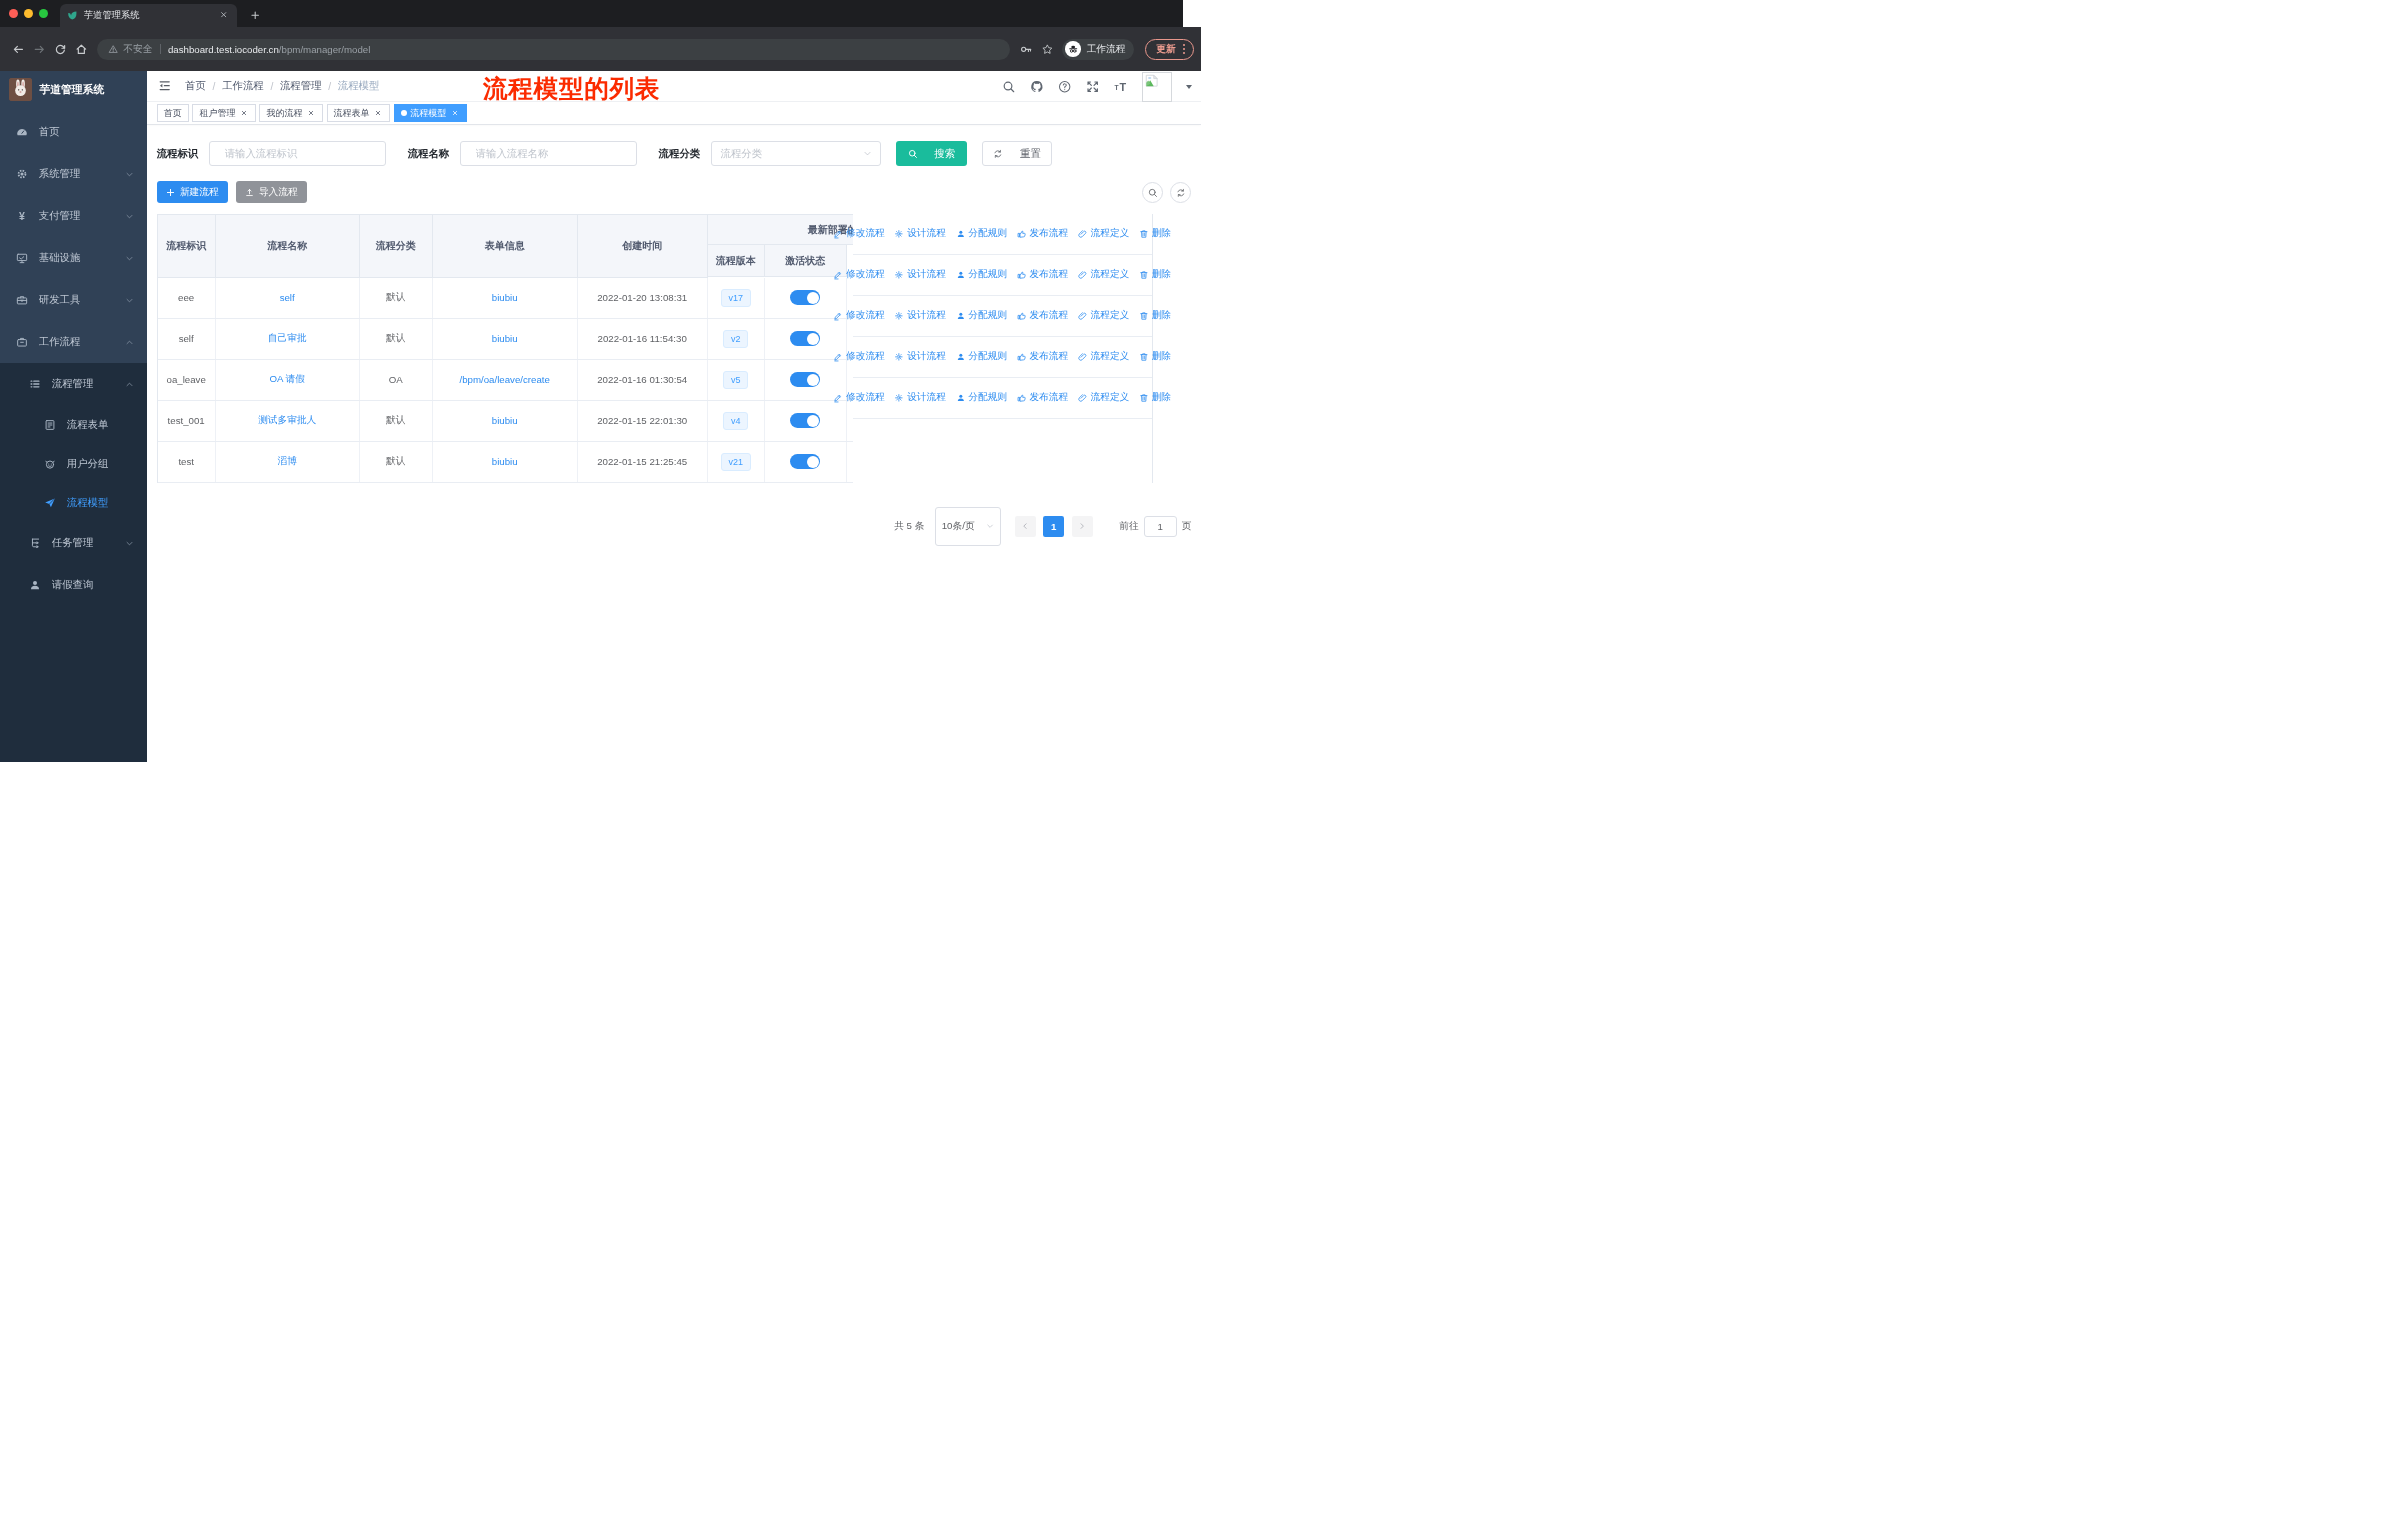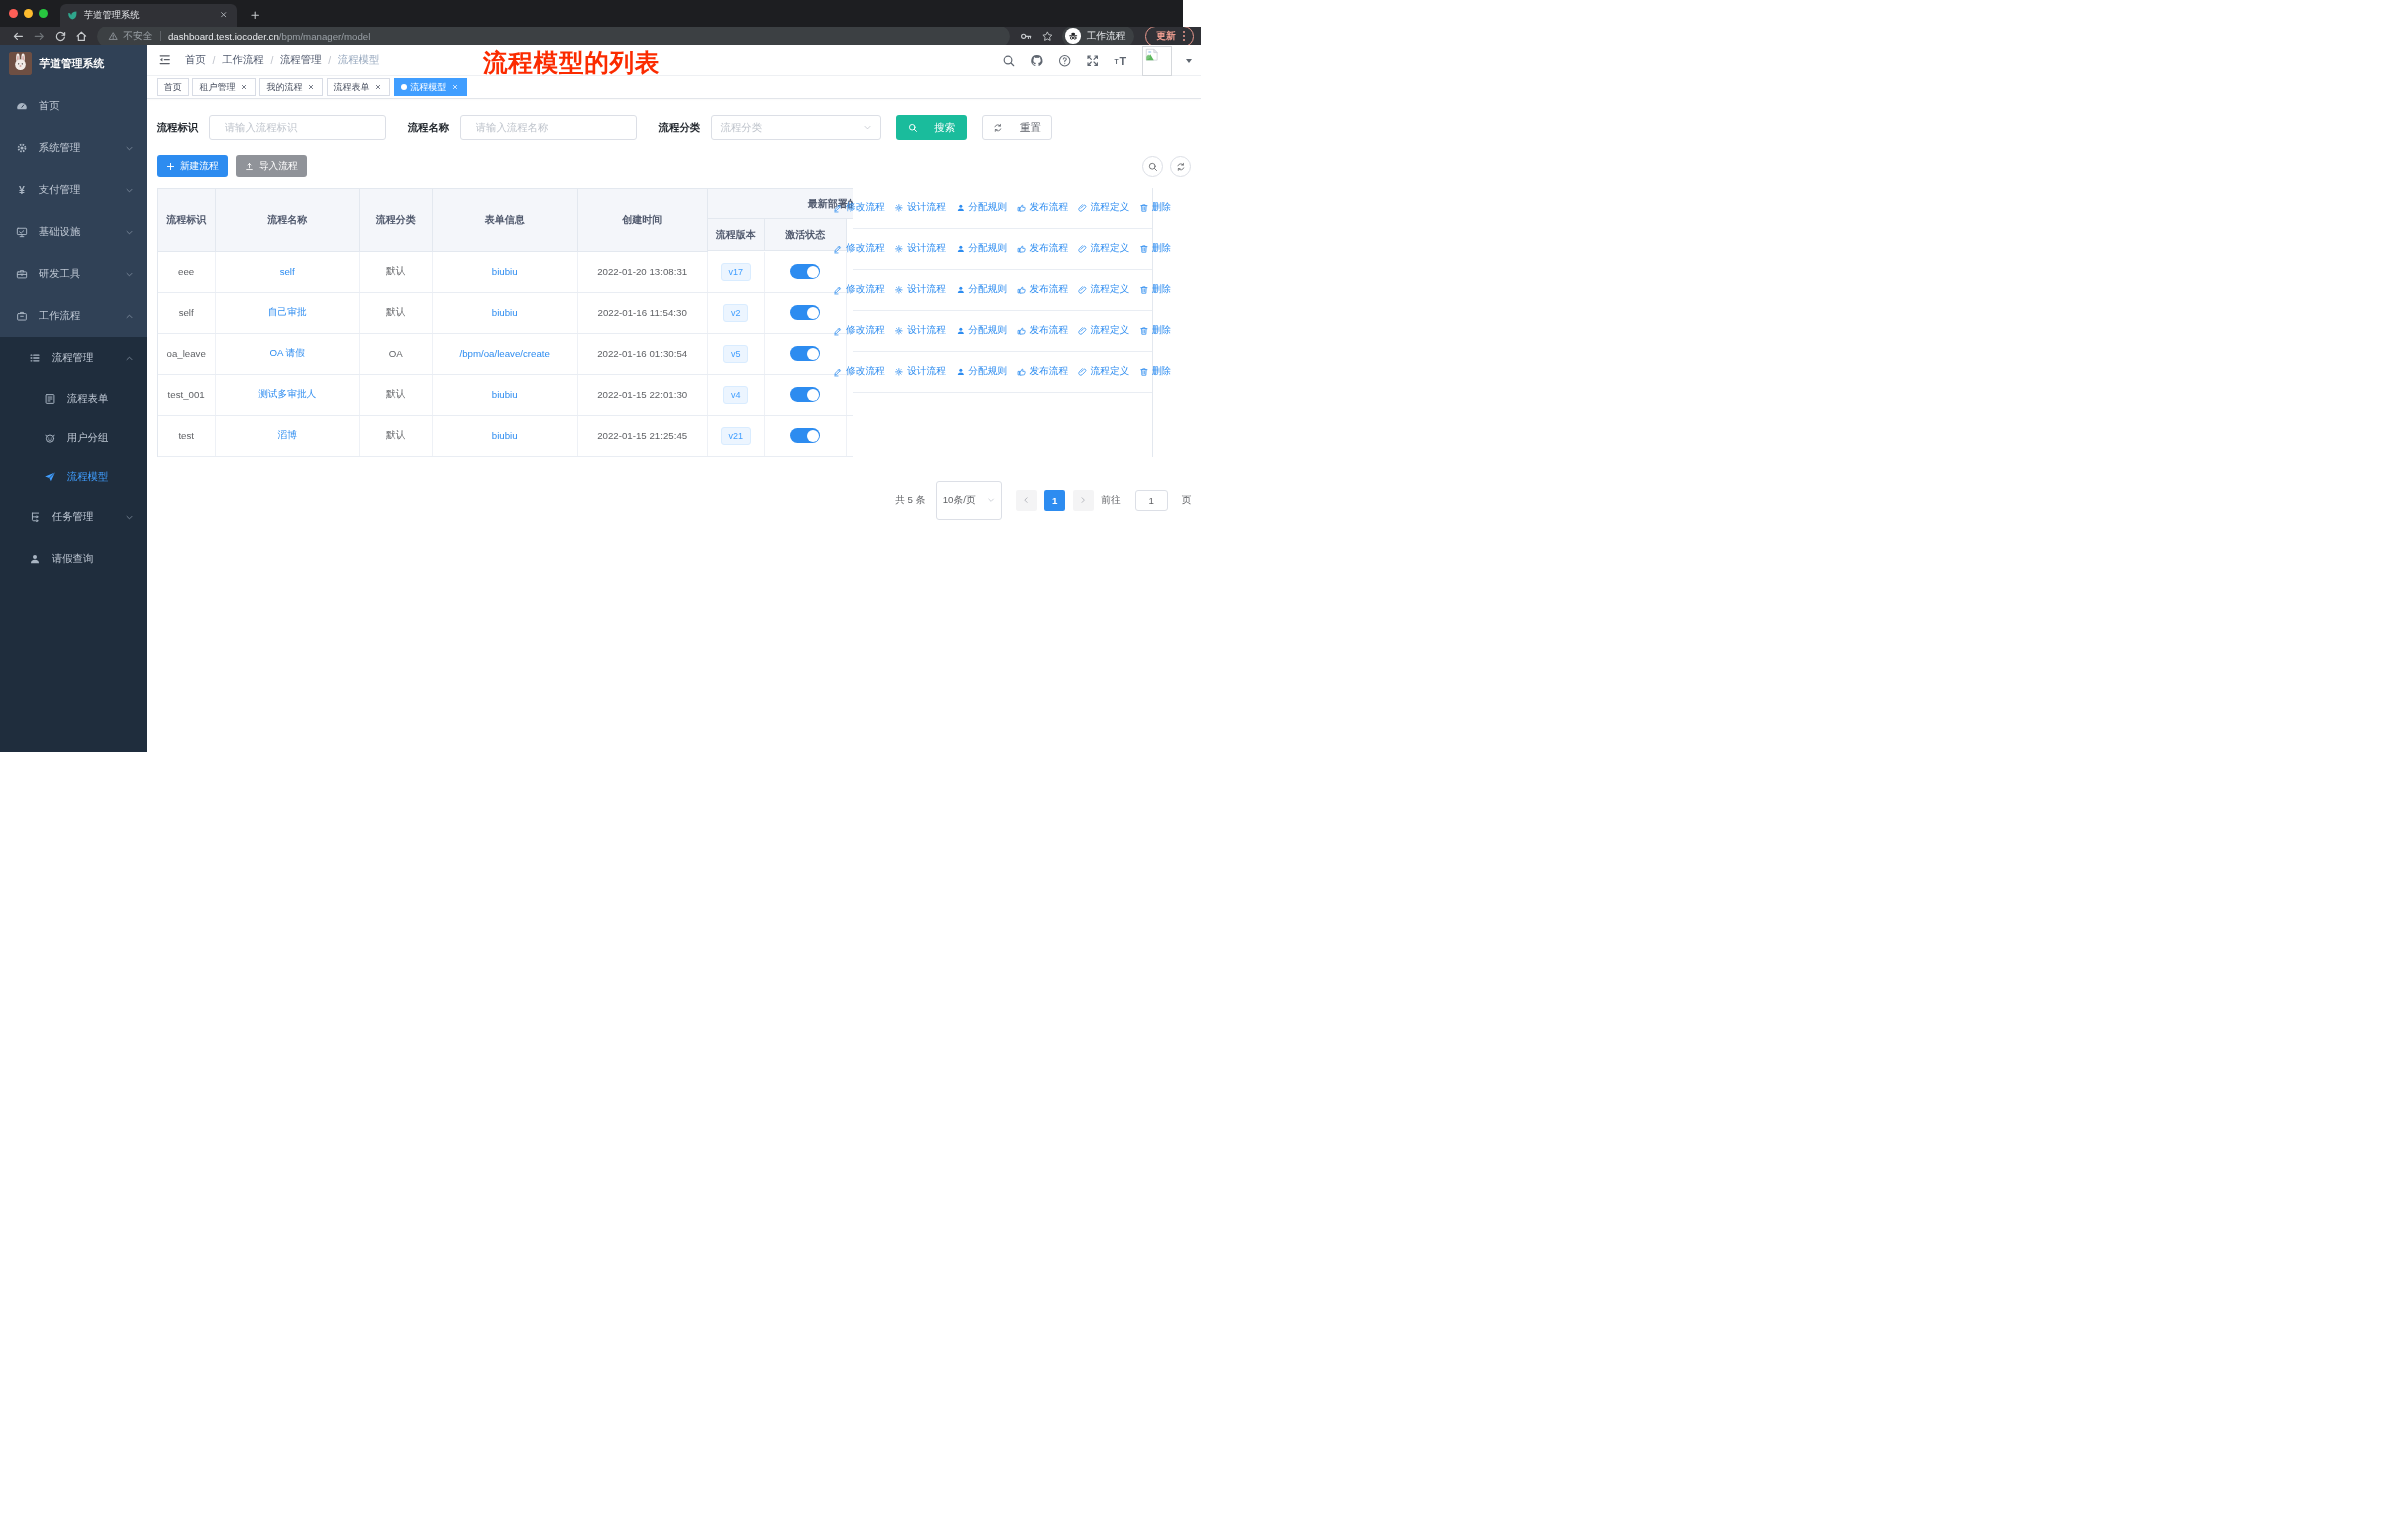--- a/index.html
+++ b/index.html
@@ -19,21 +19,21 @@
   .btab { position:absolute; left:60px; top:3.7px; width:177px; height:23px; background:#303136;
     border-radius:6px 6px 0 0; display:flex; align-items:center; padding:0 7.4px; color:#e8eaed; }
   .favicon { width:10.4px; height:10.4px; flex-shrink:0; }
   .btab-title { font-size:9.3px; margin-left:6px; flex:1; white-space:nowrap; overflow:hidden; }
   .btab-close { width:12px; height:12px; display:flex; align-items:center; justify-content:center; color:#bdc1c6; }
   .btab-close svg{ width:7.4px; height:7.4px; }
   .newtab { position:absolute; left:247px; top:7.4px; width:16.4px; height:16.4px; display:flex; align-items:center; justify-content:center; color:#c7cacd; }
   .newtab svg{ width:10.4px; height:10.4px; }
   .corner-white { position:absolute; right:0; top:0; width:18px; height:27px; background:#fff; }
 
-  .btoolbar { height:18px; background:#303136; display:flex; align-items:center; padding:0 7.4px; }
+  .btoolbar { height:44px; background:#303136; display:flex; align-items:center; padding:0 7.4px; }
   .nav-ic { width:21px; height:21px; display:flex; align-items:center; justify-content:center; color:#c7cacd; flex-shrink:0; }
   .nav-ic svg { width:12.7px; height:12.7px; }
   .nav-ic.dim { color:#6e7377; }
   .addressbar { flex:1; height:21px; background:#3c4043; border-radius:10.4px; display:flex; align-items:center;
     padding:0 10.4px; margin:0 6px; color:#9aa0a6; font-size:9.7px; min-width:0; }
   .addressbar .warn-ic { width:10.4px; height:10.4px; margin-right:5.2px; color:#9aa0a6; }
   .addr-div { width:0.7px; height:10.4px; background:#5f6368; margin:0 7.4px; }
   .url-domain { color:#e8eaed; }
   .url-path { color:#9aa0a6; }
   .incog { height:21px; background:#3c4043; border-radius:10.4px; display:flex; align-items:center; padding:0 9px 0 3px; gap:6px; margin:0 4.5px; flex-shrink:0; }
@@ -144,21 +144,21 @@
   .op-link svg { width:9.7px; height:9.7px; }
 
   
   .pager { display:flex; align-items:center; justify-content:flex-end; margin-top:24px; font-size:9.7px; color:#606266; }
   .pg-total { margin-right:10.4px; }
   .pg-size { width:66px; height:39px; border:0.7px solid #dcdfe6; border-radius:3px; display:flex; align-items:center; justify-content:space-between; padding:0 6px; margin-right:10.4px; background:#fff; cursor:pointer; }
   .pg-size .chev{ color:#c0c4cc; } .pg-size .chev svg{ width:8.2px; height:8.2px; }
   .pg-btn { width:21px; height:21px; background:#f4f4f5; border-radius:2.2px; display:flex; align-items:center; justify-content:center; color:#a8abb2; margin:0 3.7px; cursor:pointer; }
   .pg-btn svg { width:8.2px; height:8.2px; }
   .pg-cur { width:21px; height:21px; background:var(--primary); border-radius:2.2px; display:flex; align-items:center; justify-content:center; color:#fff; font-weight:700; margin:0 3.7px; cursor:pointer; }
-  .pg-goto { display:flex; align-items:center; gap:14px; margin-left:4px; }
+  .pg-goto { display:flex; align-items:center; gap:5px; margin-left:23px; }
   .pg-input { width:33px; height:21px; border:0.7px solid #dcdfe6; border-radius:3px; text-align:center; font-size:9.7px; color:#606266; outline:none; font-family:inherit; }
 </style>
 </head>
 <body>
 
 <div class="tabstrip">
   <div class="traffic">
     <span class="light red"></span>
     <span class="light yellow"></span>
     <span class="light green"></span>

